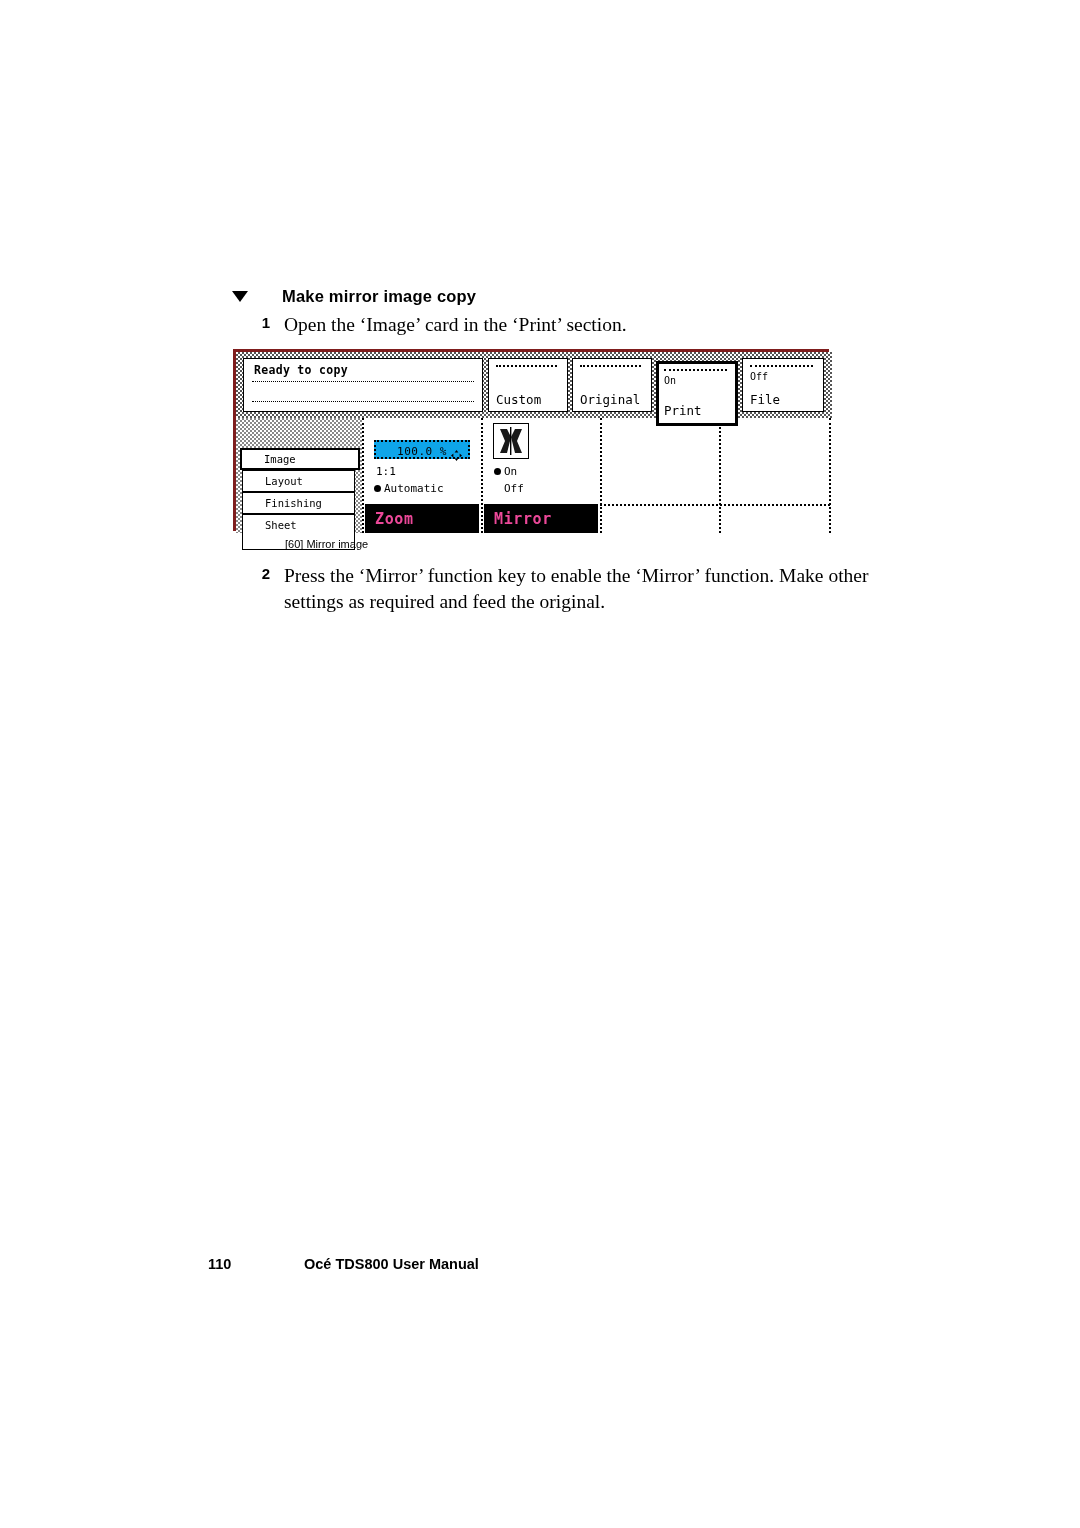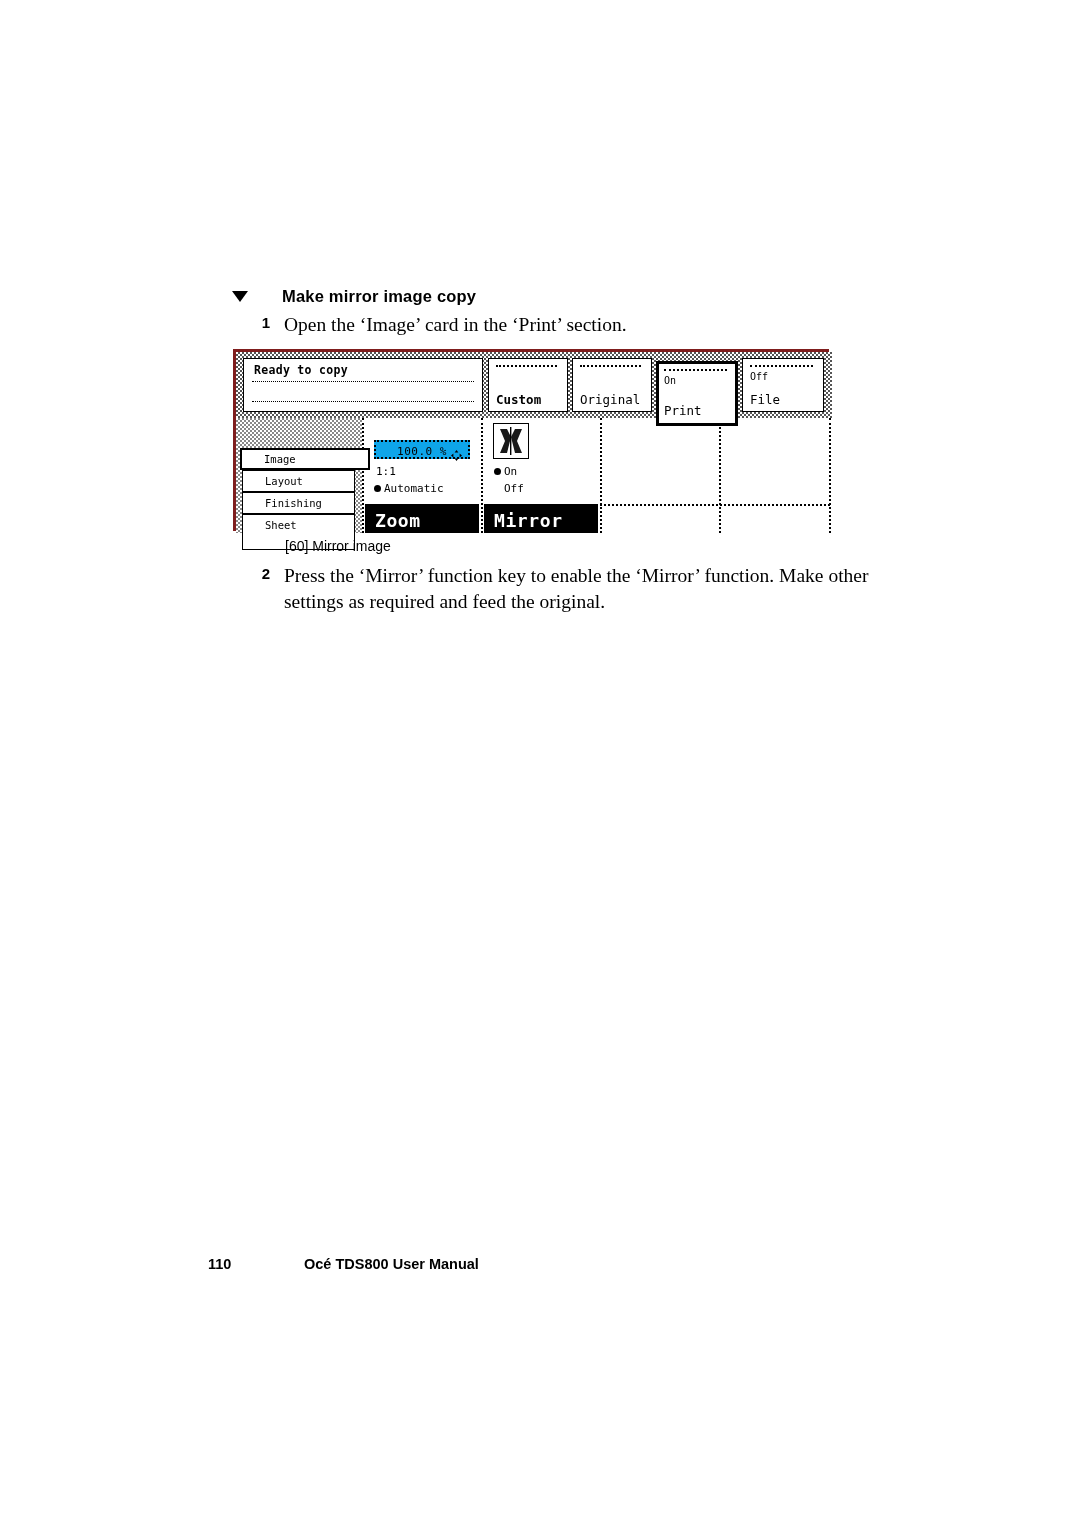--- a/index.html
+++ b/index.html
@@ -77,21 +77,21 @@
   }
   #step1 { left: 252px; top: 306px; }
   #step2 { left: 252px; top: 557px; }
 
   
   .caption {
     position: absolute;
     left: 285px;
     top: 530px;
     font-family: "Liberation Sans", sans-serif;
-    font-size: 14px;
+    font-size: 11px;
     white-space: nowrap;
   }
 
   
   .footer {
     position: absolute;
     left: 208px;
     top: 1248px;
     font-family: "Liberation Sans", sans-serif;
     font-weight: bold;
@@ -202,21 +202,21 @@
     white-space: nowrap;
   }
   .tab .tab-label {
     position: absolute;
     left: 7px;
     bottom: 4px;
     font-size: 12.5px;
     font-family: "DejaVu Sans Mono", monospace;
     white-space: nowrap;
   }
-  #tab-custom   { left: 252px; width: 80px; font-weight: bold; }
+  #tab-custom   { left: 252px; width: 80px; }
   #tab-original { left: 336px; width: 80px; }
   #tab-print    {
     left: 420px; width: 82px;
     top: 9px; height: 65px;
     border: 3px solid #000;
     z-index: 6;
   }
   #tab-print .tab-dots { top: 5px; left: 5px; right: 8px; }
   #tab-print .tab-sub  { top: 11px; left: 5px; }
   #tab-print .tab-label{ left: 5px; bottom: 5px; }
@@ -251,21 +251,21 @@
     position: absolute;
     left: 22px;
     top: 4px;
     font-family: "DejaVu Sans Mono", monospace;
     font-size: 10.5px;
     white-space: nowrap;
   }
   .side-item.selected {
     border: 2px solid #000;
     left: 4px;
-    width: 130px;
+    width: 120px;
     z-index: 4;
   }
   .side-item.selected .side-label { left: 22px; top: 3px; }
   #side-image     { top: 30px; }
   #side-layout    { top: 52px; }
   #side-finishing { top: 74px; }
   #side-sheet     { top: 96px; height: 36px; }
 
   
   .content {
@@ -301,24 +301,24 @@
   .fkey {
     position: absolute;
     top: 86px;
     height: 29px;
     background: #000;
   }
   .fkey .fkey-label {
     position: absolute;
     left: 10px;
     top: 6px;
-    color: #ffffff;
+    color: #ec4899;
     font-family: "DejaVu Sans Mono", monospace;
     font-weight: bold;
-    font-size: 18px;
+    font-size: 15px;
     letter-spacing: 0.6px;
     white-space: nowrap;
   }
   #fkey-zoom   { left: 3px;   width: 114px; }
   #fkey-mirror { left: 122px; width: 114px; }
 
   
   .spin-field {
     position: absolute;
     left: 12px;

